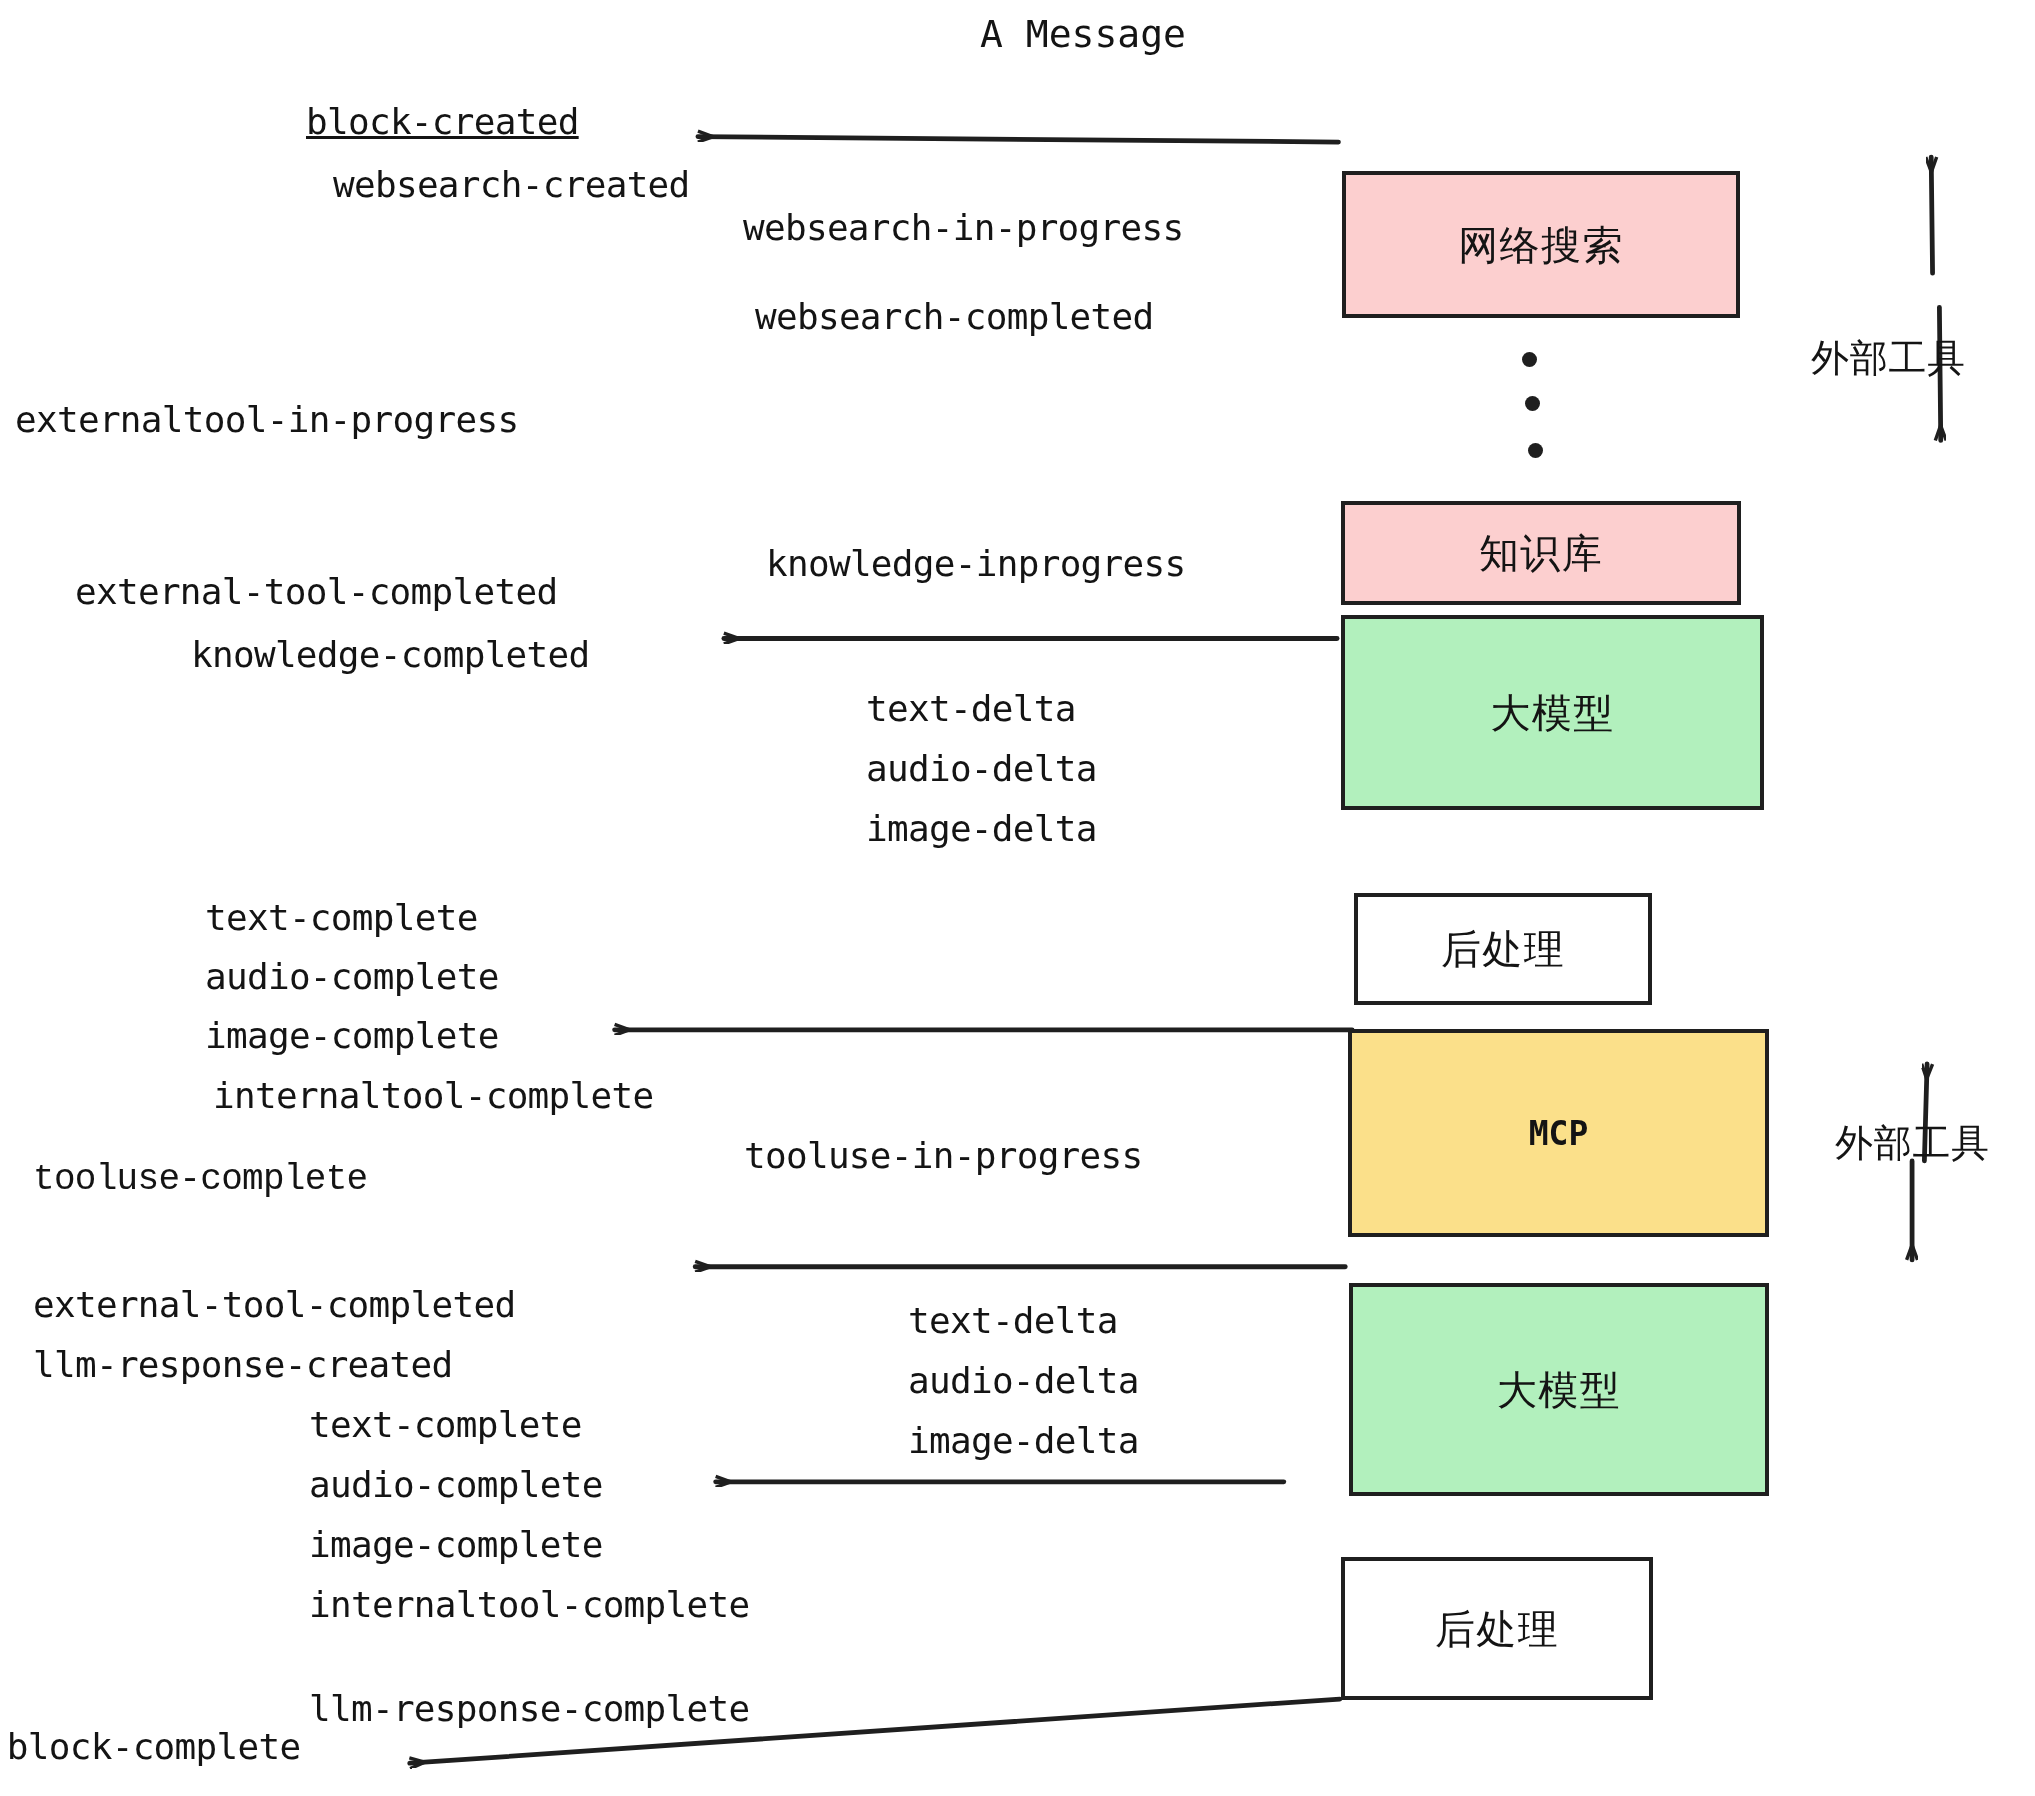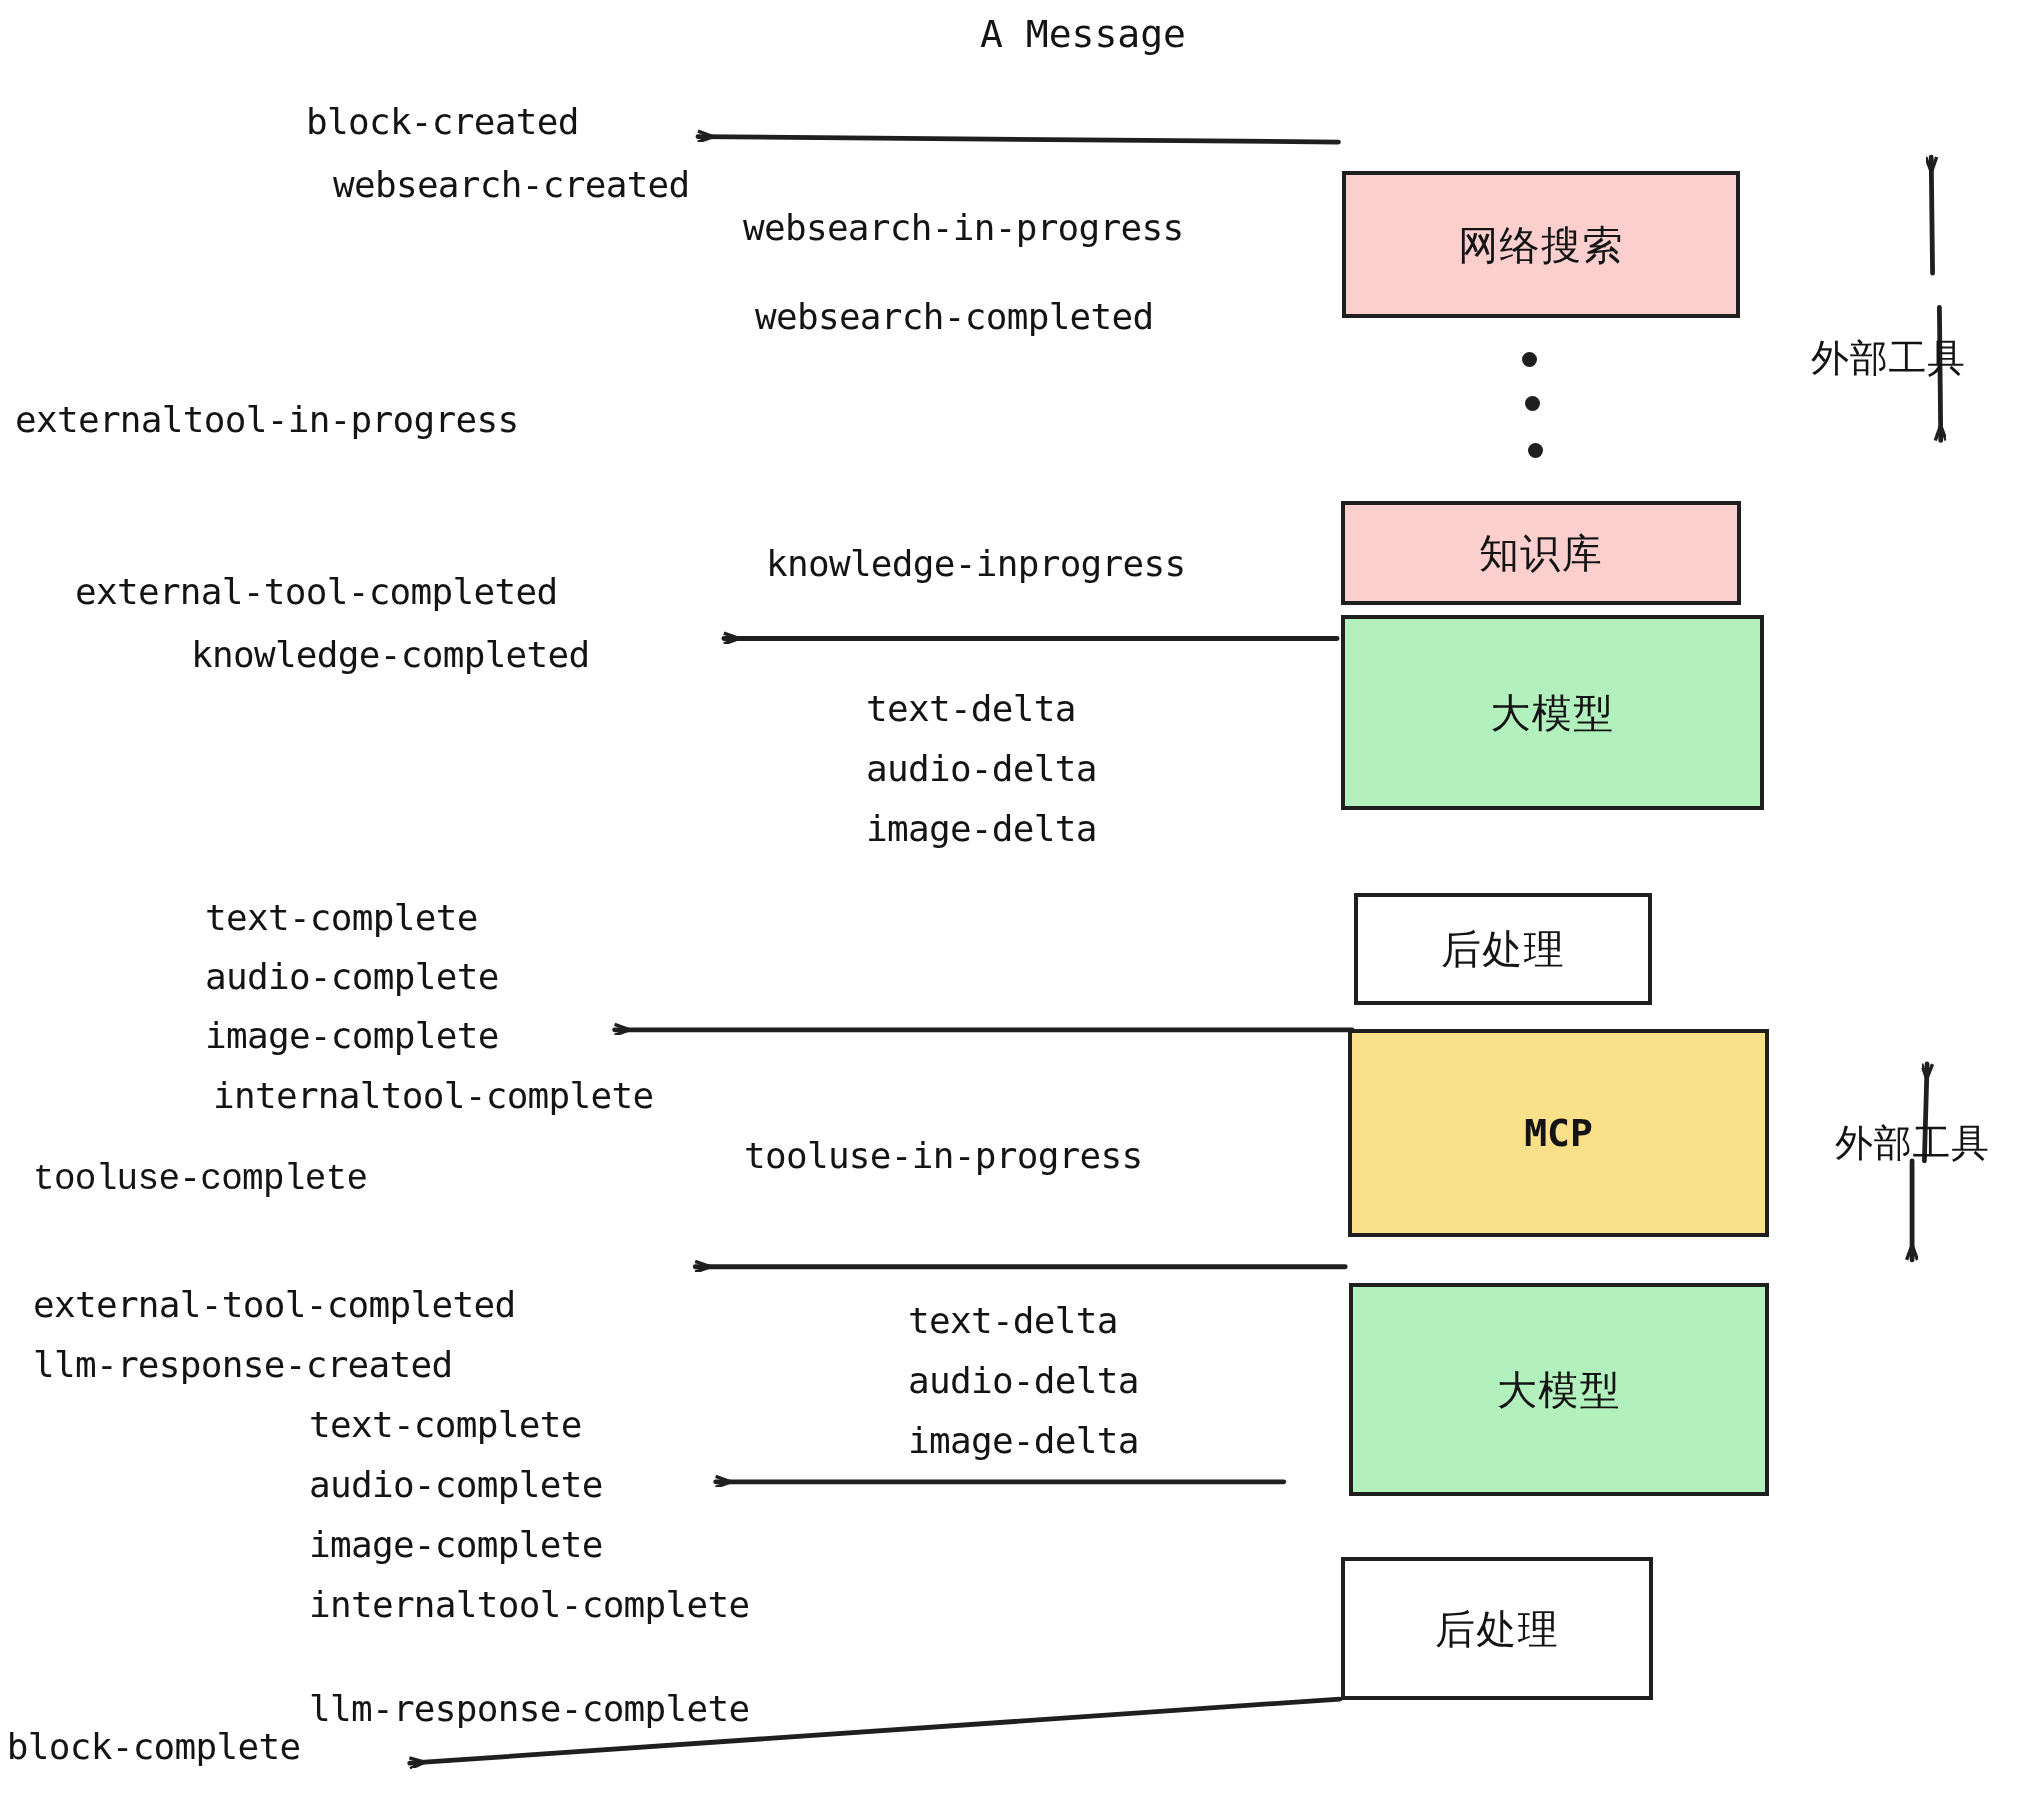--- a/index.html
+++ b/index.html
@@ -4,21 +4,21 @@
 <style>
   html,body{margin:0;padding:0;background:#fff;}
   body{width:2035px;height:1796px;position:relative;overflow:hidden;
        font-family:"DejaVu Sans Mono","Liberation Mono",monospace;}
   #stage{position:absolute;left:0;top:0;width:2035px;height:1796px;}
   svg.layer{position:absolute;left:0;top:0;width:2035px;height:1796px;pointer-events:none;}
   .node{position:absolute;box-sizing:border-box;border:4.1px solid #1f1f1f;
         display:flex;align-items:center;justify-content:center;}
   .node span{font-family:"Liberation Sans","DejaVu Sans",sans-serif;
              font-size:40px;color:#141414;letter-spacing:1.4px;line-height:1;}
-  .node.mcp span{font-family:"DejaVu Sans Mono","Liberation Mono",monospace;font-size:38px;font-weight:700;letter-spacing:0;}
+  .node.mcp span{font-family:"DejaVu Sans Mono","Liberation Mono",monospace;font-size:33px;font-weight:700;letter-spacing:0;}
   .evt{position:absolute;white-space:nowrap;color:#141414;
        font-family:"DejaVu Sans Mono","Liberation Mono",monospace;
        font-size:36px;line-height:1;letter-spacing:-0.7px;}
   .title{position:absolute;white-space:nowrap;color:#141414;
          font-family:"DejaVu Sans Mono","Liberation Mono",monospace;
          font-size:38px;letter-spacing:0;}
   .sidelabel{position:absolute;white-space:nowrap;color:#141414;
              font-family:"Liberation Sans","DejaVu Sans",sans-serif;
              font-size:38px;letter-spacing:0.7px;}
   .dot{position:absolute;width:15px;height:15px;border-radius:50%;background:#1f1f1f;}
@@ -76,21 +76,21 @@
   <div id="dots">
       <div class="dot" style="left: 1522px; top: 352px;"></div>
       <div class="dot" style="left: 1525px; top: 396px;"></div>
       <div class="dot" style="left: 1528px; top: 443px;"></div>
     </div>
   <div id="sides">
       <div class="sidelabel" style="left: 1811px; top: 333px;">外部工具</div>
       <div class="sidelabel" style="left: 1835px; top: 1118px;">外部工具</div>
     </div>
   <div id="events">
-      <div class="evt" style="left: 306px; top: 104px;">block-created</div>
+      <div class="evt" style="left: 306px; top: 104px; text-decoration: underline;">block-created</div>
       <div class="evt" style="left: 285px; top: 167px; margin-left: 48px;">websearch-created</div>
       <div class="evt" style="left: 743px; top: 210px;">websearch-in-progress</div>
       <div class="evt" style="left: 755px; top: 299px;">websearch-completed</div>
       <div class="evt" style="left: 15px; top: 402px;">externaltool-in-progress</div>
       <div class="evt" style="left: 766px; top: 546px;">knowledge-inprogress</div>
       <div class="evt" style="left: 75px; top: 574px;">external-tool-completed</div>
       <div class="evt" style="left: 191px; top: 637px;">knowledge-completed</div>
       <div class="evt" style="left: 866px; top: 691px;">text-delta</div>
       <div class="evt" style="left: 866px; top: 751px;">audio-delta</div>
       <div class="evt" style="left: 866px; top: 811px;">image-delta</div>

